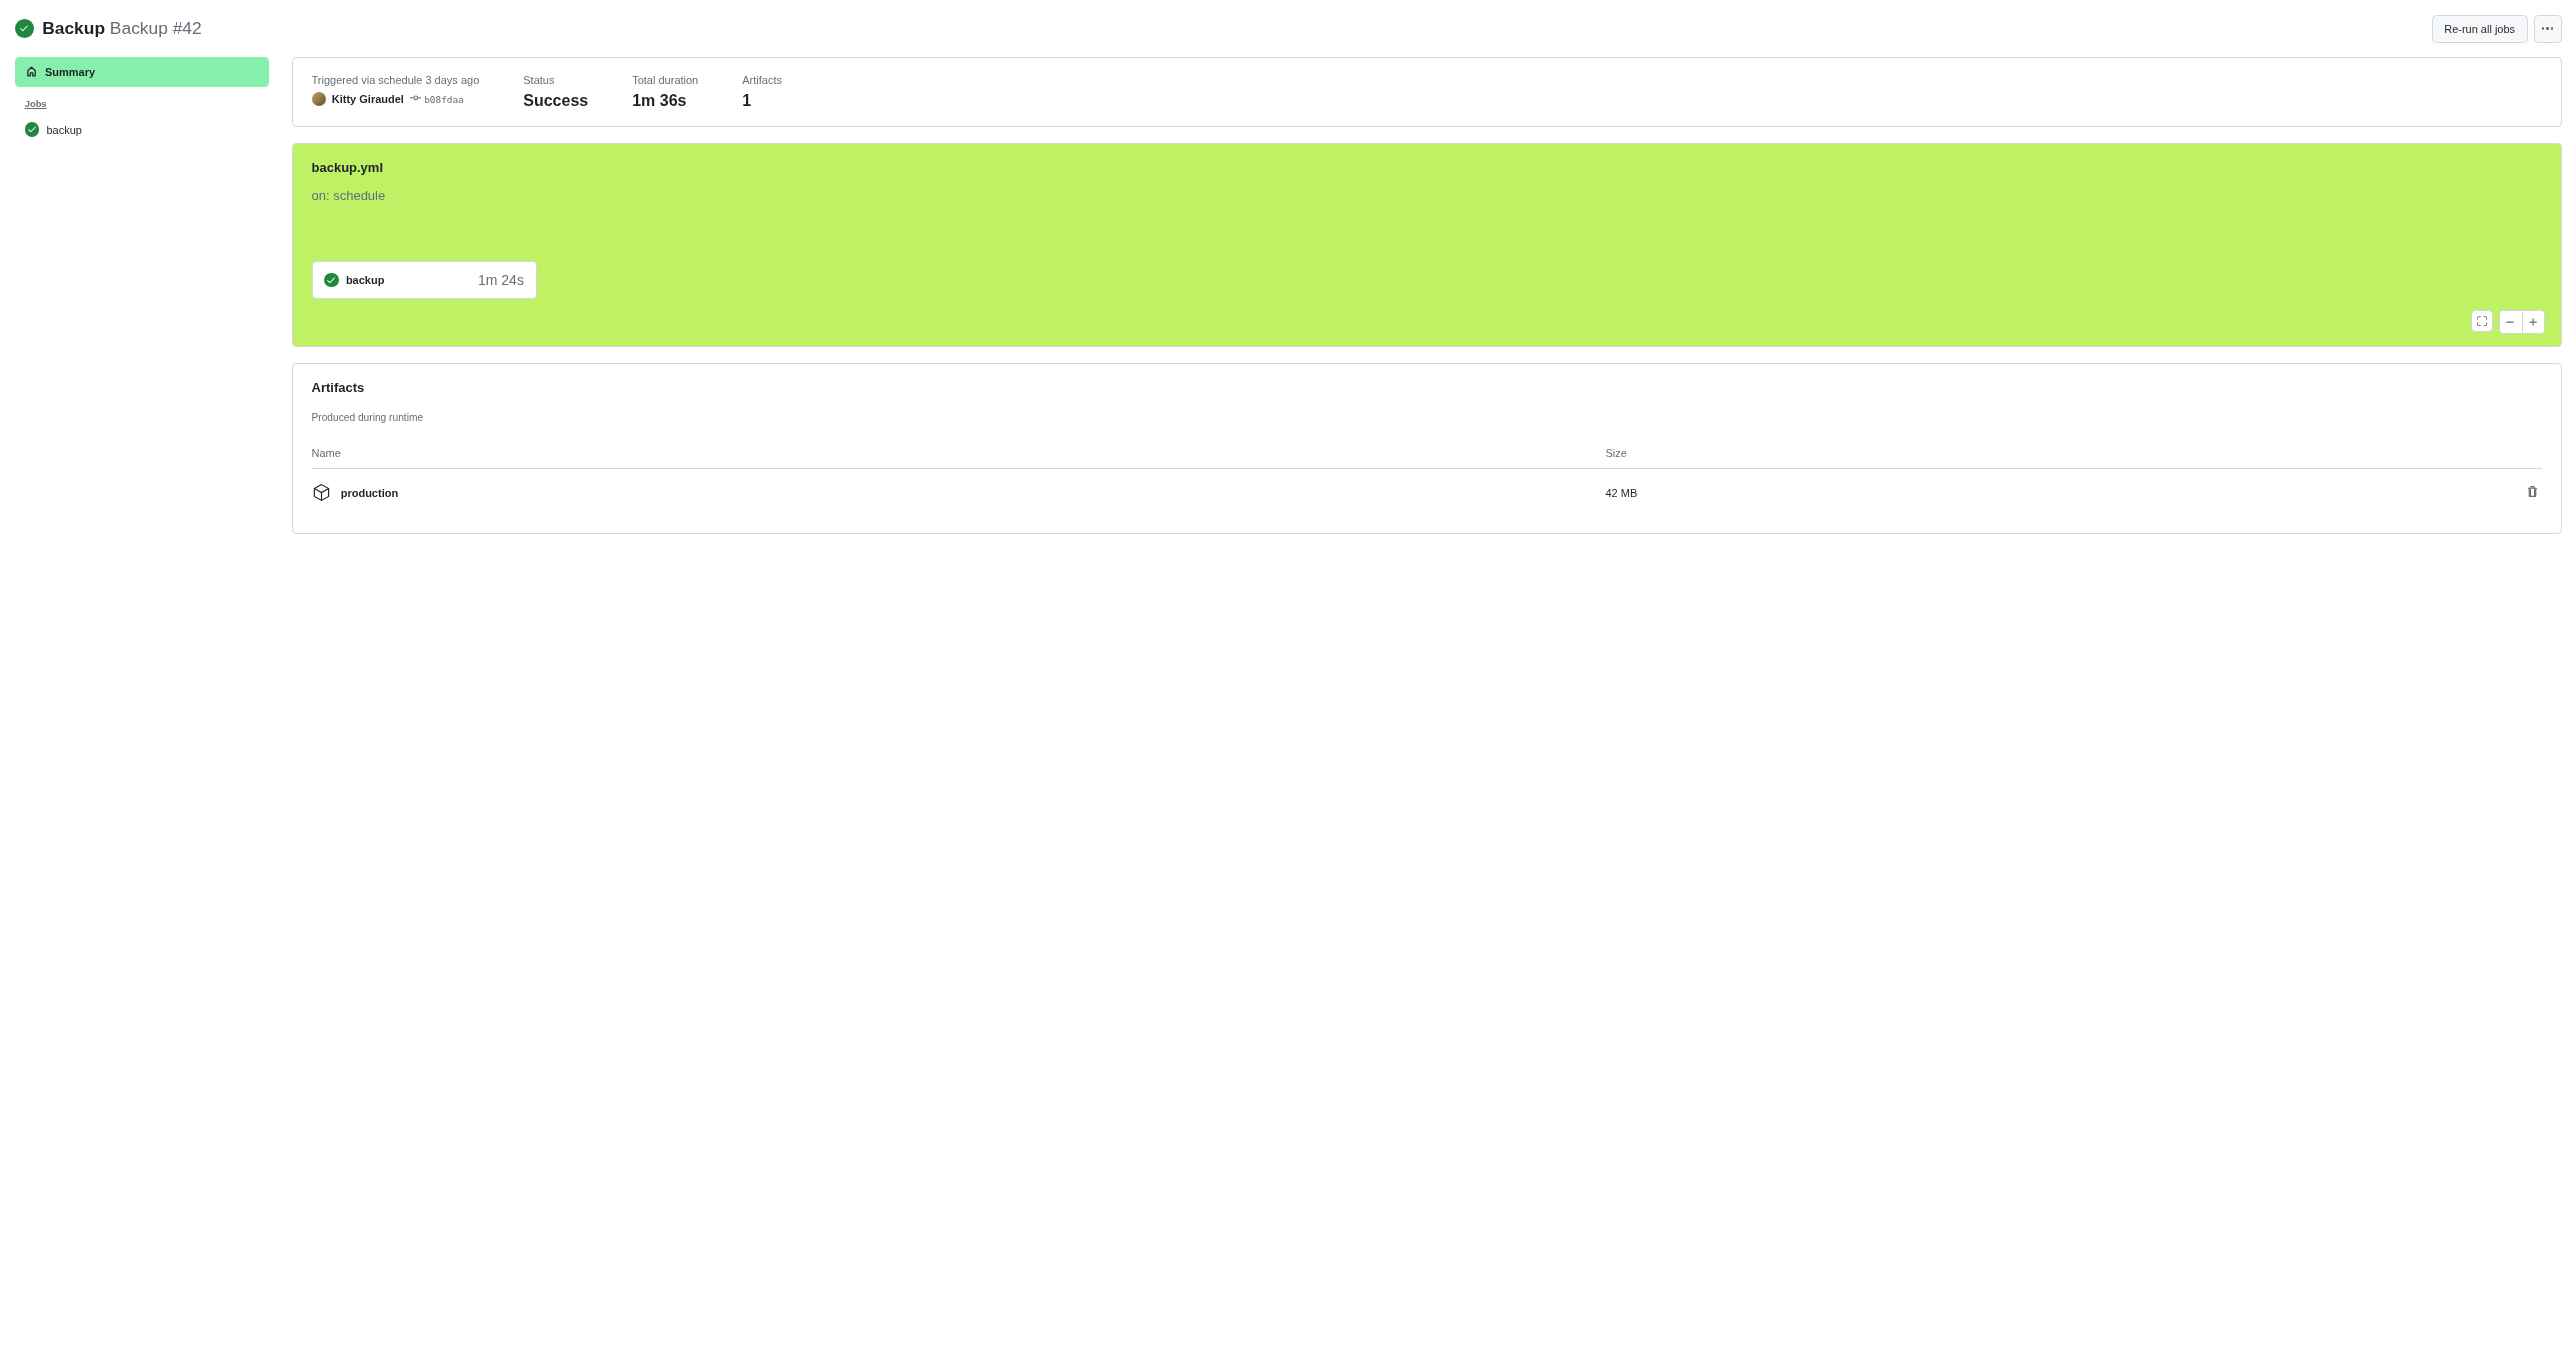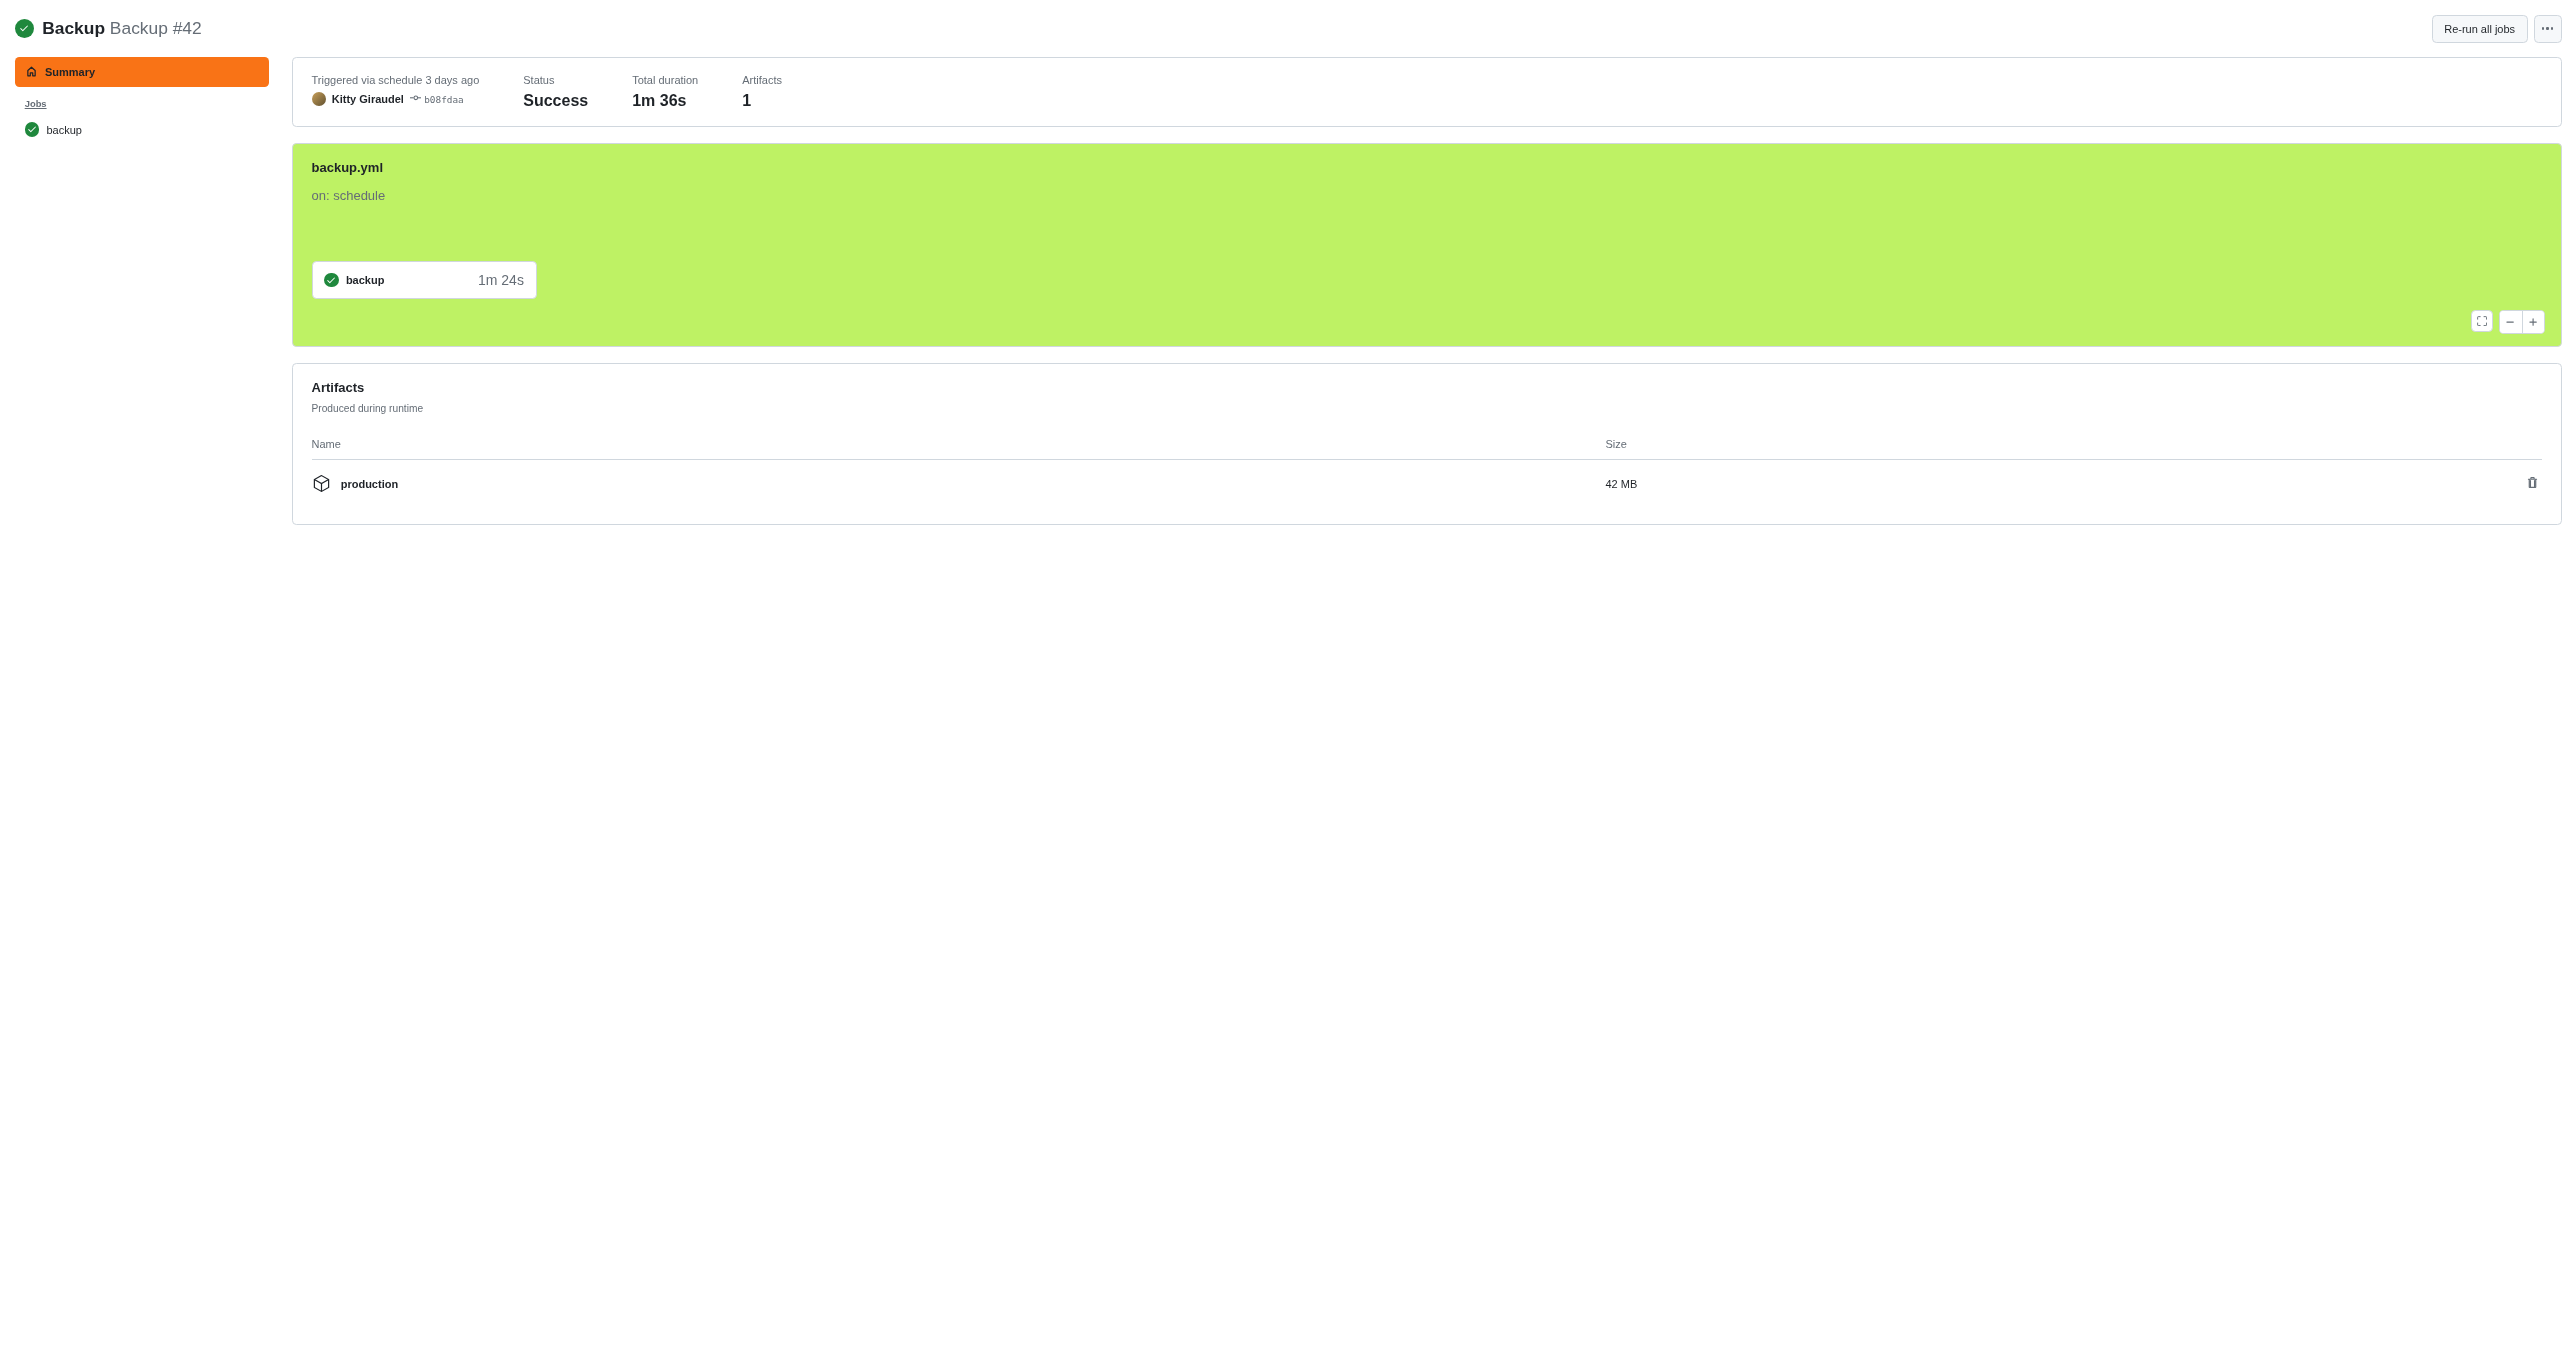--- a/index.html
+++ b/index.html
@@ -85,21 +85,21 @@
   .sidebar-item {
     display: flex;
     align-items: center;
     gap: 7.3px;
     padding: 7.3px 10.2px;
     border-radius: 4.4px;
     font-size: 11px;
     cursor: pointer;
   }
   .sidebar-item.active {
-    background: #f97316;
+    background: #86efac;
     font-weight: 600;
   }
   .sidebar-heading {
     font-size: 9.4px;
     font-weight: 600;
     color: #656d76;
     padding: 11.6px 10.2px 5.8px 10.2px;
     text-decoration: underline;
   }
   .main {
@@ -224,21 +224,21 @@
   .artifacts-panel {
     padding: 16px 19px;
   }
   .artifacts-title {
     font-size: 13px;
     font-weight: 600;
   }
   .artifacts-subtitle {
     font-size: 10.2px;
     color: #656d76;
-    margin-top: 8px;
+    margin-top: 17px;
     margin-bottom: 16px;
   }
   .artifact-table {
     width: 100%;
     border-collapse: collapse;
   }
   .artifact-table th {
     text-align: left;
     font-weight: 400;
     color: #656d76;

